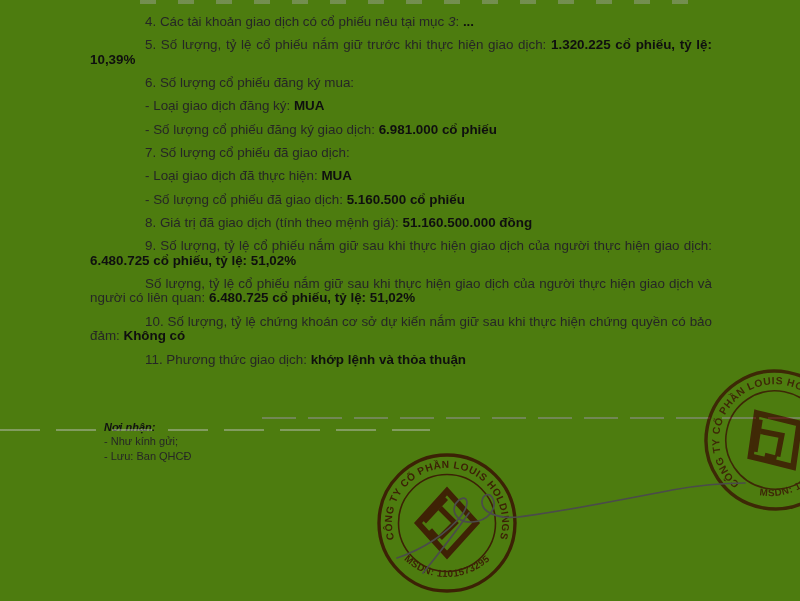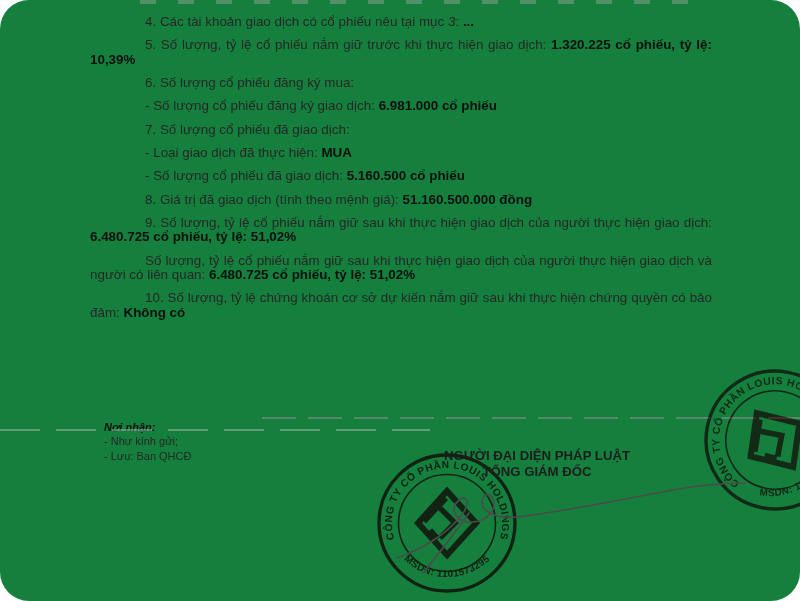--- a/index.html
+++ b/index.html
@@ -1,21 +1,21 @@
 <!DOCTYPE html>
 <html><head>
 <meta charset="utf-8">
 <style>
   html, body { margin:0; padding:0; }
   body {
     width:800px; height:601px; overflow:hidden; position:relative;
     background:#fdfdfd;
     font-family:"Liberation Sans","DejaVu Sans",sans-serif;
   }
-  .page { position:absolute; inset:0; background:#15803d;border-radius:29px; }
+  .page { position:absolute; inset:0; background:#4d7c0f; }
 
   
   .doc {
     position:absolute; left:90px; top:15px; width:622px;
     font-size:13.4px; line-height:14.5px; color:#262626;
     text-align:justify; text-justify:inter-word;
   }
   .doc p.para { margin:0 0 8.8px 0; text-indent:55px; }
   .doc .b { font-weight:700; color:#0f0f0f; }
   .doc .i { font-style:italic; }
@@ -70,42 +70,40 @@
 <div class="page">
 
   <div class="artifact artifact-top"></div>
   <div class="artifact artifact-line1"></div>
   <div class="artifact artifact-line2"></div>
 
   <div class="doc">
       <p class="para"><span>4. Các tài khoản giao dịch có cổ phiếu nêu tại mục </span><span class="i">3</span><span>: </span><span class="b">...</span></p>
       <p class="para"><span>5. Số lượng, tỷ lệ cổ phiếu nắm giữ trước khi thực hiện giao dịch: </span><span class="b">1.320.225 cổ phiếu, tỷ lệ: 10,39%</span></p>
       <p class="para"><span>6. Số lượng cổ phiếu đăng ký mua:</span></p>
+      <p class="para"><span>- Loại giao dịch đăng ký: </span><span class="b">MUA</span></p>
       <p class="para"><span>- Số lượng cổ phiếu đăng ký giao dịch: </span><span class="b">6.981.000 cổ phiếu</span></p>
       <p class="para"><span>7. Số lượng cổ phiếu đã giao dịch:</span></p>
       <p class="para"><span>- Loại giao dịch đã thực hiện: </span><span class="b">MUA</span></p>
       <p class="para"><span>- Số lượng cổ phiếu đã giao dịch: </span><span class="b">5.160.500 cổ phiếu</span></p>
       <p class="para"><span>8. Giá trị đã giao dịch (tính theo mệnh giá): </span><span class="b">51.160.500.000 đồng</span></p>
       <p class="para"><span>9. Số lượng, tỷ lệ cổ phiếu nắm giữ sau khi thực hiện giao dịch của người thực hiện giao dịch: </span><span class="b">6.480.725 cổ phiếu, tỷ lệ: 51,02%</span></p>
       <p class="para"><span>Số lượng, tỷ lệ cổ phiếu nắm giữ sau khi thực hiện giao dịch của người thực hiện giao dịch và người có liên quan: </span><span class="b">6.480.725 cổ phiếu, tỷ lệ: 51,02%</span></p>
       <p class="para"><span>10. Số lượng, tỷ lệ chứng khoán cơ sở dự kiến nắm giữ sau khi thực hiện chứng quyền có bảo đảm: </span><span class="b">Không có</span></p>
+      <p class="para"><span>11. Phương thức giao dịch: </span><span class="b">khớp lệnh và thỏa thuận</span></p>
     </div>
 
   <div class="recipients">
     <div class="title">Nơi nhận:</div>
     <div>
         <div>- Như kính gửi;</div>
         <div>- Lưu: Ban QHCĐ</div>
       </div>
   </div>
 
-  <div class="signblock">
-    <div>NGƯỜI ĐẠI DIỆN PHÁP LUẬT</div>
-    <div>TỔNG GIÁM ĐỐC</div>
-  </div>
 
   <svg class="stamp stamp-main" viewBox="0 0 144 144">
     <g stroke="#c23a42" fill="none">
       <circle cx="72" cy="72" r="68" stroke-width="3.4"></circle>
       <circle cx="72" cy="72" r="48.5" stroke-width="1.6"></circle>
     </g>
     <defs>
       <path id="arcTopA" d="M 19.4,88.1 A 55,55 0 1 1 124.6,88.1"></path>
       <path id="arcBotA" d="M 25.4,104.9 A 62,62 0 0 0 118.6,104.9"></path>
     </defs>

